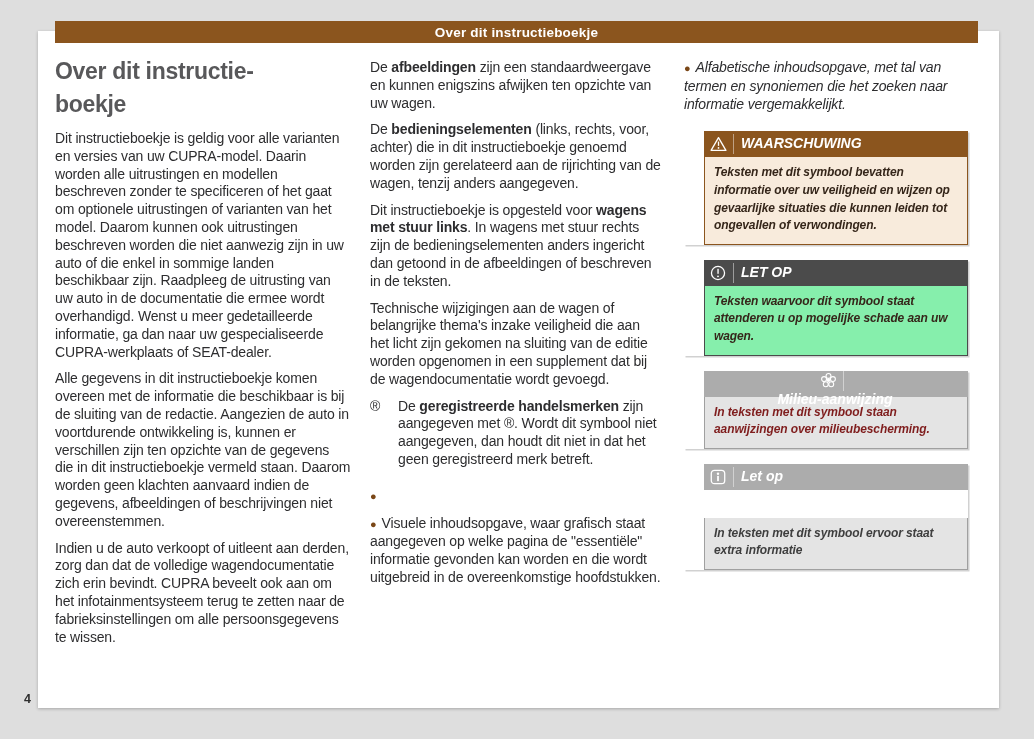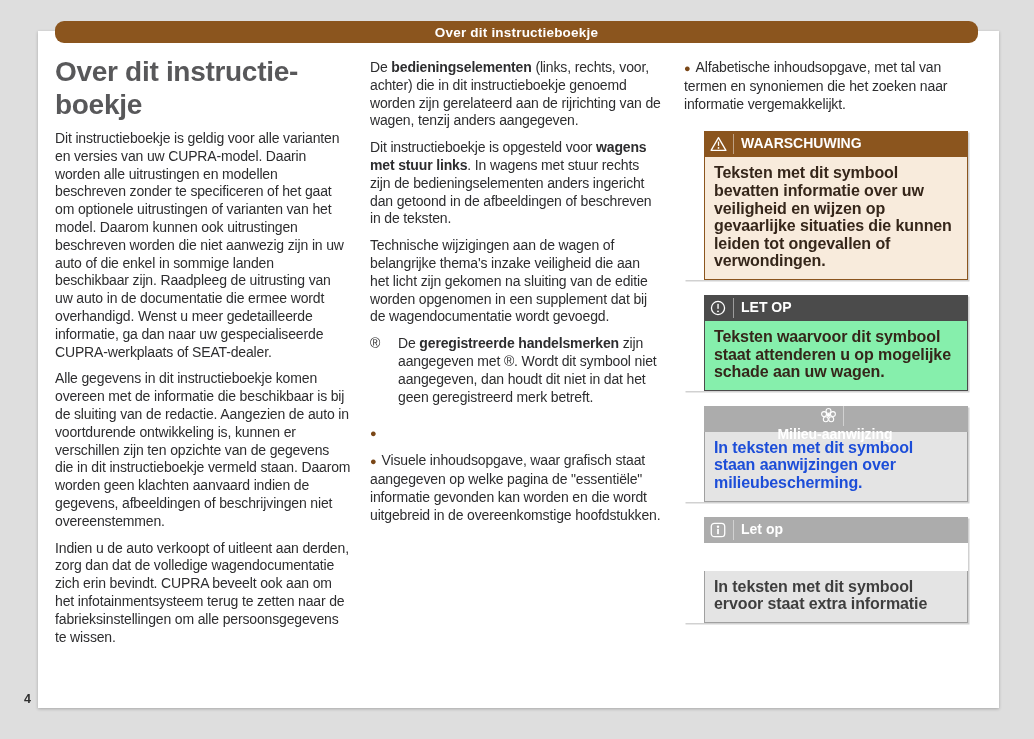--- a/index.html
+++ b/index.html
@@ -20,30 +20,30 @@
   }
   .header-bar {
     position:absolute;
     left:17px; top:-10px;
     width:923px; height:22px;
     background:#8b551e;
     color:#ffffff;
     font-size:13.5px;
     font-weight:bold;
     letter-spacing:0.2px;
-    display:flex; align-items:center; justify-content:center;border-radius:9px;
+    display:flex; align-items:center; justify-content:center;
   }
   .col { position:absolute; top:0; font-size:14px; line-height:17.8px; letter-spacing:-0.15px; }
   .col1 { left:17px;  width:296px; }
   .col2 { left:332px; width:291px; padding-top:28px; }
-  .col3 { left:646px; width:284px; padding-top:28px; }
+  .col3 { left:646px; width:284px; padding-top:28px;font-style:italic; }
   h1.doc-title {
     margin-top:24px;
     margin-bottom:9px;
-    font-size:28px;
+    font-size:23px;
     line-height:33px;
     font-weight:bold;
     color:#58585a;
     letter-spacing:-0.3px;
     white-space:pre-line;
   }
   .col p { margin-bottom:9px; }
   .tm-row { display:flex; margin-bottom:9px; }
   .tm-sym { flex:none; width:28px; }
   .tm-text { flex:1; }
@@ -64,30 +64,30 @@
   .notice-icon {
     width:24px; height:20px;
     flex:none;
     display:flex; align-items:center; justify-content:flex-start;
     margin-right:7px;
     border-right:1px solid rgba(255,255,255,0.45);
   }
   .notice-body {
     padding:7px 9px 9px 9px;
     font-weight:bold;
-    font-size:16px;
+    font-size:12px;
     line-height:17.6px;
     letter-spacing:-0.1px;
   }
   .notice.warning .notice-header { background:#8b551e; }
   .notice.warning .notice-body  { background:#f8ebdc; color:#35261a; border:1px solid #8b551e; border-top:none; }
   .notice.caution .notice-header { background:#4b4b4b; }
   .notice.caution .notice-body  { background:#86efac; color:#35261a; border:1px solid #4b4b4b; border-top:none; }
   .notice.env .notice-header { background:#acacac;flex-direction:column; }
-  .notice.env .notice-body  { background:#e4e4e4; color:#1d4ed8; border:1px solid #a0a0a0; border-top:none; }
+  .notice.env .notice-body  { background:#e4e4e4; color:#7f1d1d; border:1px solid #a0a0a0; border-top:none; }
   .notice.note .notice-header { background:#acacac; }
   .notice.note .notice-body  { background:#e4e4e4; color:#3e3e3e; border:1px solid #a0a0a0; border-top:none;margin-top:28px; }
   .page-number {
     position:absolute;
     left:24px; top:692px;
     font-size:12.5px;
     font-weight:bold;
     color:#2e2e2e;
   }
 </style>
@@ -102,20 +102,21 @@
 
   <div class="col col1">
     <h1 class="doc-title">Over dit instructie-
 boekje</h1>
     <p>Dit instructieboekje is geldig voor alle varianten en versies van uw CUPRA-model. Daarin worden alle uitrustingen en modellen beschreven zonder te specificeren of het gaat om optionele uitrustingen of varianten van het model. Daarom kunnen ook uitrustingen beschreven worden die niet aanwezig zijn in uw auto of die enkel in sommige landen beschikbaar zijn. Raadpleeg de uitrusting van uw auto in de documentatie die ermee wordt overhandigd. Wenst u meer gedetailleerde informatie, ga dan naar uw gespecialiseerde CUPRA-werkplaats of SEAT-dealer.</p>
     <p>Alle gegevens in dit instructieboekje komen overeen met de informatie die beschikbaar is bij de sluiting van de redactie. Aangezien de auto in voortdurende ontwikkeling is, kunnen er verschillen zijn ten opzichte van de gegevens die in dit instructieboekje vermeld staan. Daarom worden geen klachten aanvaard indien de gegevens, afbeeldingen of beschrijvingen niet overeenstemmen.</p>
     <p>Indien u de auto verkoopt of uitleent aan derden, zorg dan dat de volledige wagendocumentatie zich erin bevindt. CUPRA beveelt ook aan om het infotainmentsysteem terug te zetten naar de fabrieksinstellingen om alle persoonsgegevens te wissen.</p>
   </div>
 
   <div class="col col2">
+    <p>De <b>afbeeldingen</b> zijn een standaardweergave en kunnen enigszins afwijken ten opzichte van uw wagen.</p>
     <p>De <b>bedieningselementen</b> (links, rechts, voor, achter) die in dit instructieboekje genoemd worden zijn gerelateerd aan de rijrichting van de wagen, tenzij anders aangegeven.</p>
     <p>Dit instructieboekje is opgesteld voor <b>wagens met stuur links</b>. In wagens met stuur rechts zijn de bedieningselementen anders ingericht dan getoond in de afbeeldingen of beschreven in de teksten.</p>
     <p>Technische wijzigingen aan de wagen of belangrijke thema's inzake veiligheid die aan het licht zijn gekomen na sluiting van de editie worden opgenomen in een supplement dat bij de wagendocumentatie wordt gevoegd.</p>
     <div class="tm-row">
       <span class="tm-sym">®</span>
       <p class="tm-text">De <b>geregistreerde handelsmerken</b> zijn aangegeven met ®. Wordt dit symbool niet aangegeven, dan houdt dit niet in dat het geen geregistreerd merk betreft.</p>
     </div>
     <p class="bullet-para"><span class="bullet"></span></p>
     <p class="bullet-para"><span class="bullet"></span><span>Visuele inhoudsopgave, waar grafisch staat aangegeven op welke pagina de "essentiële" informatie gevonden kan worden en die wordt uitgebreid in de overeenkomstige hoofdstukken.</span></p>
   </div>

